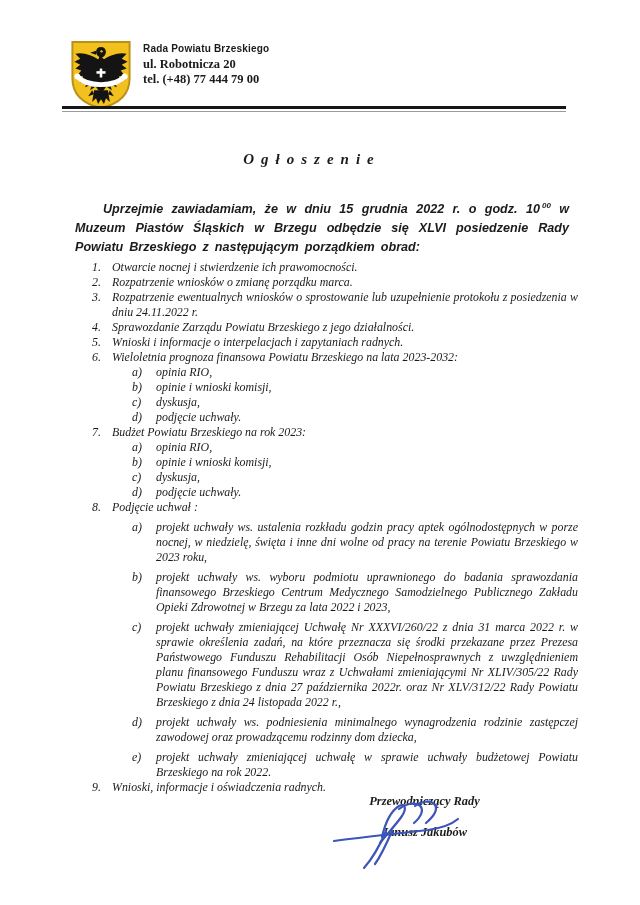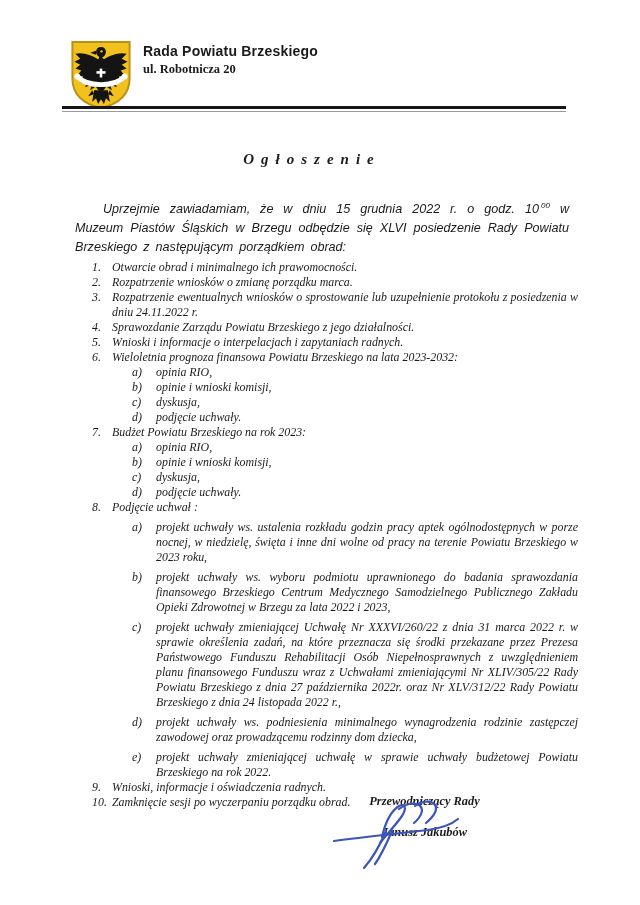--- a/index.html
+++ b/index.html
@@ -4,31 +4,31 @@
 <style>
   * { margin:0; padding:0; box-sizing:border-box; }
   html,body { background:#ffffff; }
   body {
     width:640px; height:905px; position:relative; overflow:hidden;
     font-family:"Liberation Serif", serif; color:#1b1b1b;
   }
   
   .logo { position:absolute; left:68px; top:39px; width:66px; height:71px; }
   .head-text { position:absolute; left:143px; top:43px; }
-  .org-name { font-family:"Liberation Sans", sans-serif; font-weight:bold; font-size:14px; margin-bottom:3px; letter-spacing:.2px; }
+  .org-name { font-family:"Liberation Sans", sans-serif; font-weight:bold; font-size:10px; margin-bottom:3px; letter-spacing:.2px; }
   .addr-line { font-weight:bold; font-size:12.5px; line-height:14.6px; }
   .website { color:#1a5ca8; }
   .rule { position:absolute; left:62px; top:106px; width:504px; height:6px;
           border-top:3px solid #161616; border-bottom:1px solid #9a9a9a; }
   
   .doc-title { position:absolute; left:0; top:151px; width:624px; text-align:center;
                font-size:15px; font-weight:bold; font-style:italic; letter-spacing:7px; }
   
   .intro { position:absolute; left:75px; top:196px; width:494px;
-           font-family:"Liberation Sans", sans-serif; font-weight:normal; font-style:italic;
+           font-family:"Liberation Sans", sans-serif; font-weight:bold; font-style:italic;
            font-size:12.6px; line-height:19px; text-align:justify; word-spacing:2.5px; text-indent:28px; }
   .intro sup { font-size:8px; vertical-align:super; margin-left:2px; }
   
   .agenda { position:absolute; left:92px; top:260px; width:486px;
             font-style:italic; font-size:11.9px; line-height:15px; }
   .a-row { display:flex; }
   .a-row .num { flex:none; width:20px; }
   .a-row .txt { flex:1; text-align:justify; }
   .a-sub { display:flex; margin-left:40px; }
   .a-sub .letter { flex:none; width:24px; }
@@ -61,33 +61,34 @@
     <circle cx="9" cy="38" r="3" fill="#ffffff"></circle>
     <circle cx="57" cy="38" r="3" fill="#ffffff"></circle>
     <rect x="31.7" y="30" width="2.6" height="9" fill="#ffffff"></rect>
     <rect x="28.4" y="32.6" width="9.2" height="2.6" fill="#ffffff"></rect>
   </svg>
 </div>
 
 <div class="head-text">
   <div class="org-name">Rada Powiatu Brzeskiego</div>
   <div class="addr-line">ul. Robotnicza 20</div>
+  <div class="addr-line">tel. (+48) 77 444 79 00</div>
 </div>
 
 <div class="rule"></div>
 
 <div class="doc-title">Ogłoszenie</div>
 
 <div class="intro"><span>Uprzejmie zawiadamiam, że w dniu 15 grudnia 2022 r. o godz. 10</span><sup>00</sup><span> w Muzeum Piastów Śląskich w Brzegu odbędzie się XLVI posiedzenie Rady Powiatu Brzeskiego z następującym porządkiem obrad:</span></div>
 
 <div class="agenda">
 
   <div class="a-row">
     <span class="num">1.</span>
-    <span class="txt">Otwarcie obrad i minimalnego ich prawomocności.</span>
+    <span class="txt">Otwarcie nocnej i stwierdzenie ich prawomocności.</span>
   </div>
 
   <div class="a-row">
     <span class="num">2.</span>
     <span class="txt">Rozpatrzenie wniosków o zmianę porządku marca.</span>
   </div>
 
   <div class="a-row">
     <span class="num">3.</span>
     <span class="txt">Rozpatrzenie ewentualnych wniosków o sprostowanie lub uzupełnienie protokołu z posiedzenia w dniu 24.11.2022 r.</span>
@@ -168,24 +169,20 @@
   <div class="a-sub spaced">
     <span class="letter">e)</span>
     <span class="txt">projekt uchwały zmieniającej uchwałę w sprawie uchwały budżetowej Powiatu Brzeskiego na rok 2022.</span>
   </div>
 
   <div class="a-row">
     <span class="num">9.</span>
     <span class="txt">Wnioski, informacje i oświadczenia radnych.</span>
   </div>
 
-  <div class="a-row">
-    <span class="num">10.</span>
-    <span class="txt">Zamknięcie sesji po wyczerpaniu porządku obrad.</span>
-  </div>
 
 </div>
 
 <div class="sig-block">
   <div>Przewodniczący Rady</div>
   <div class="sig-name">Janusz Jakubów</div>
 </div>
 
 <div class="sig-svg">
   <svg viewBox="0 0 152 76" width="152" height="76" aria-hidden="true">

